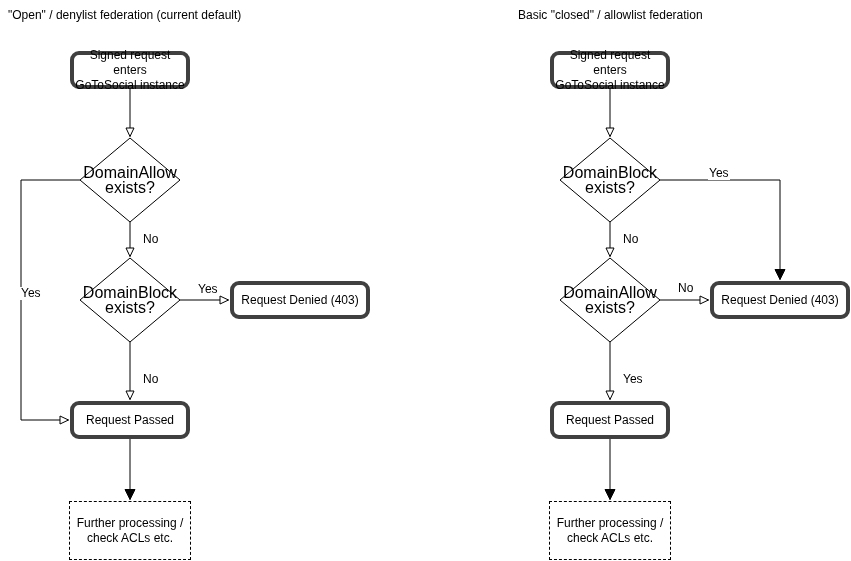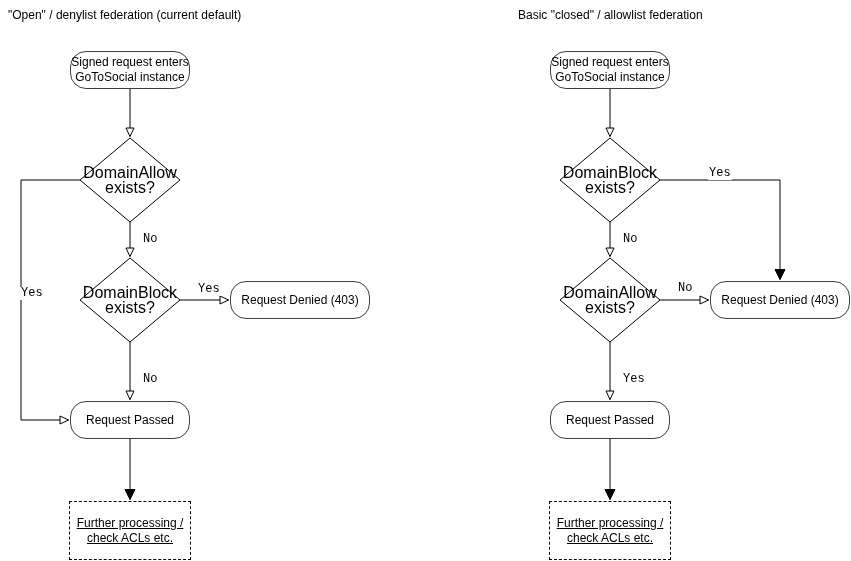--- a/index.html
+++ b/index.html
@@ -4,34 +4,34 @@
 <style>
   html, body { margin:0; padding:0; background:#ffffff; }
   body { font-family:"Liberation Sans", sans-serif; color:#000000; }
   .canvas { position:relative; width:851px; height:561px; background:#ffffff; overflow:hidden; }
   svg.edges { position:absolute; left:0; top:0; width:851px; height:561px; }
 
   .chart-title { position:absolute; font-size:12px; line-height:14px; white-space:pre; }
 
   .node {
     position:absolute; box-sizing:border-box;
-    background:#ffffff; border:1px solid #404040; border-radius:16px;
+    background:#ffffff; border:4px solid #404040; border-radius:9px;
     display:flex; align-items:center; justify-content:center;
     text-align:center; font-size:12px; line-height:15px;
   }
   .node span { white-space:pre-line; }
-  .node.dashed { border:1px dashed #000000; border-radius:0;text-decoration:underline; }
+  .node.dashed { border:1px dashed #000000; border-radius:0; }
 
   .dlabel {
     position:absolute; width:100px; text-align:center;
     font-size:16px; line-height:15px; white-space:pre-line;
   }
   .elabel {
     position:absolute; font-size:12px; line-height:13px;
-    background:#ffffff; padding:0 1px; white-space:pre;font-family:Liberation Mono, monospace;
+    background:#ffffff; padding:0 1px; white-space:pre;
   }
 </style>
 </head>
 <body>
 
 <div class="canvas">
 
   <svg class="edges" width="851" height="561" viewBox="0 0 851 561">
     <defs>
       <marker id="arrow-open" markerUnits="userSpaceOnUse" markerWidth="11" markerHeight="11" refX="9.5" refY="5.5" orient="auto">

